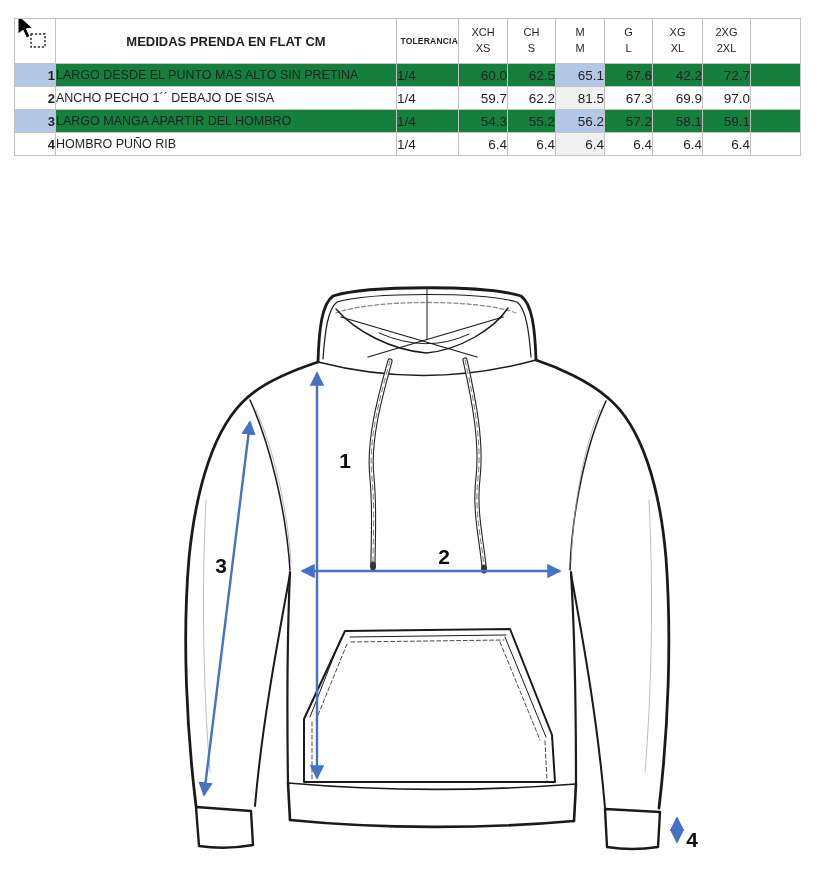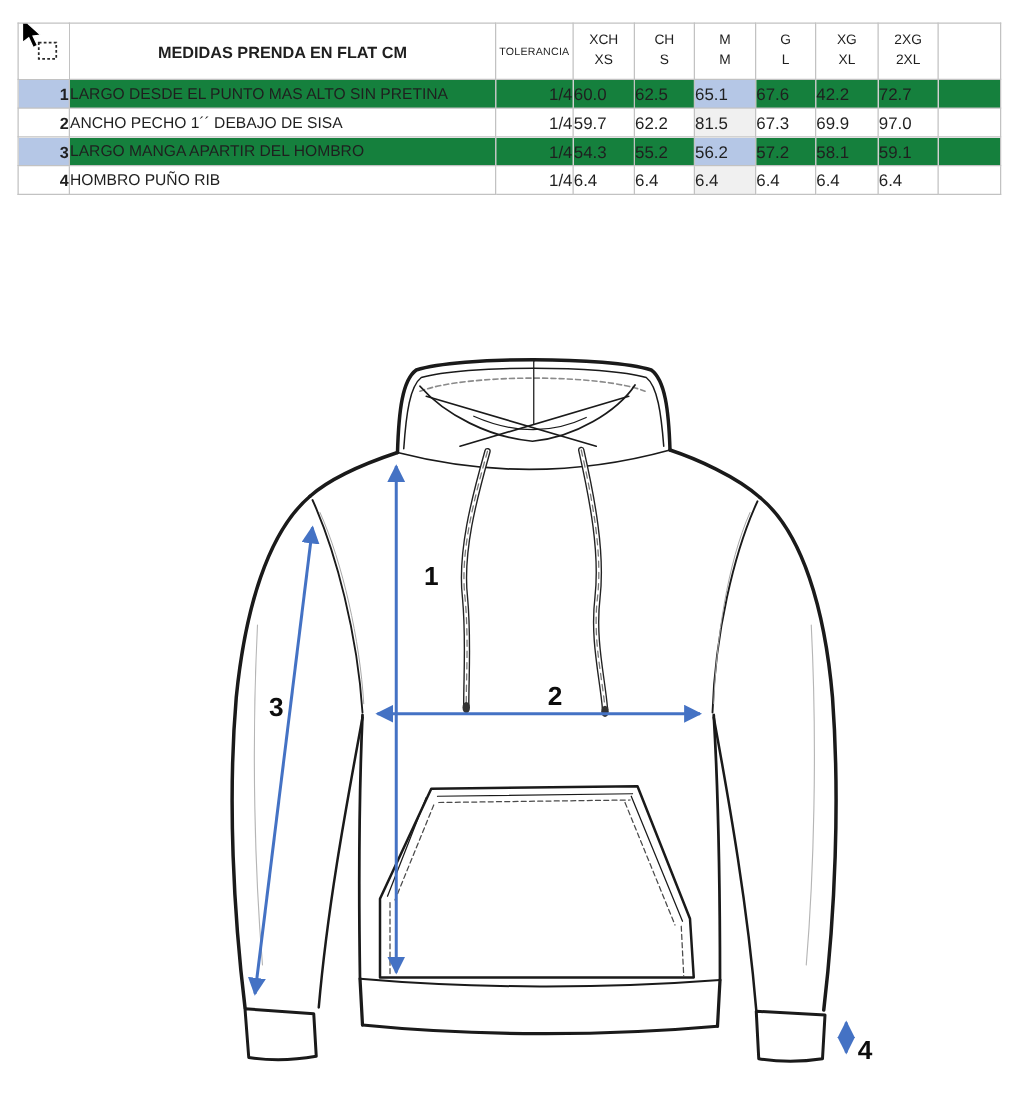--- a/index.html
+++ b/index.html
@@ -12,26 +12,26 @@
     border-collapse:collapse; table-layout:fixed;
   }
   table.spec td, table.spec th {
     border:1px solid #c2c2c2; padding:0; overflow:hidden;
     font-family:"Liberation Sans", sans-serif; color:#1f1f1f;
   }
   tr.hdr th { height:44px; background:#ffffff; vertical-align:middle; }
   tr.datarow td { height:22px; vertical-align:middle; }
   .corner { position:relative; background:#ffffff; }
   .title-cell { font-size:13px; font-weight:bold; text-align:center; }
-  .tolh { font-size:8.5px; font-weight:normal; text-align:center; letter-spacing:0.2px; }
+  .tolh { font-size:8.5px; font-weight:bold; text-align:right; letter-spacing:0.2px; }
   .sizeh { font-size:11px; font-weight:normal; text-align:center; line-height:1.45; }
   .num  { text-align:right; padding-right:5px; font-weight:bold; font-size:13px; }
   .desc { text-align:left; padding-left:6px; font-size:12.5px; white-space:nowrap; }
-  .tol  { text-align:right; font-size:13.5px; }
-  .val  { text-align:left; font-size:13.5px; }
+  .tol  { text-align:left; font-size:13.5px; }
+  .val  { text-align:right; font-size:13.5px; }
   tr.blue td { background:#15803d; }
   tr.blue td.num { background:#b5c7e6; }
   tr.blue td.mcol { background:#b5c7e6; }
   tr.white td { background:#ffffff; }
   tr.white td.mcol { background:#f0f0f0; }
   .cursor-icon { position:absolute; left:-1px; top:-5px; }
   svg.drawing { position:absolute; left:0; top:0; }
   text.mlabel { font-family:"Liberation Sans", sans-serif; font-weight:bold; font-size:21px; fill:#0d0d0d; }
 </style>
 </head>

